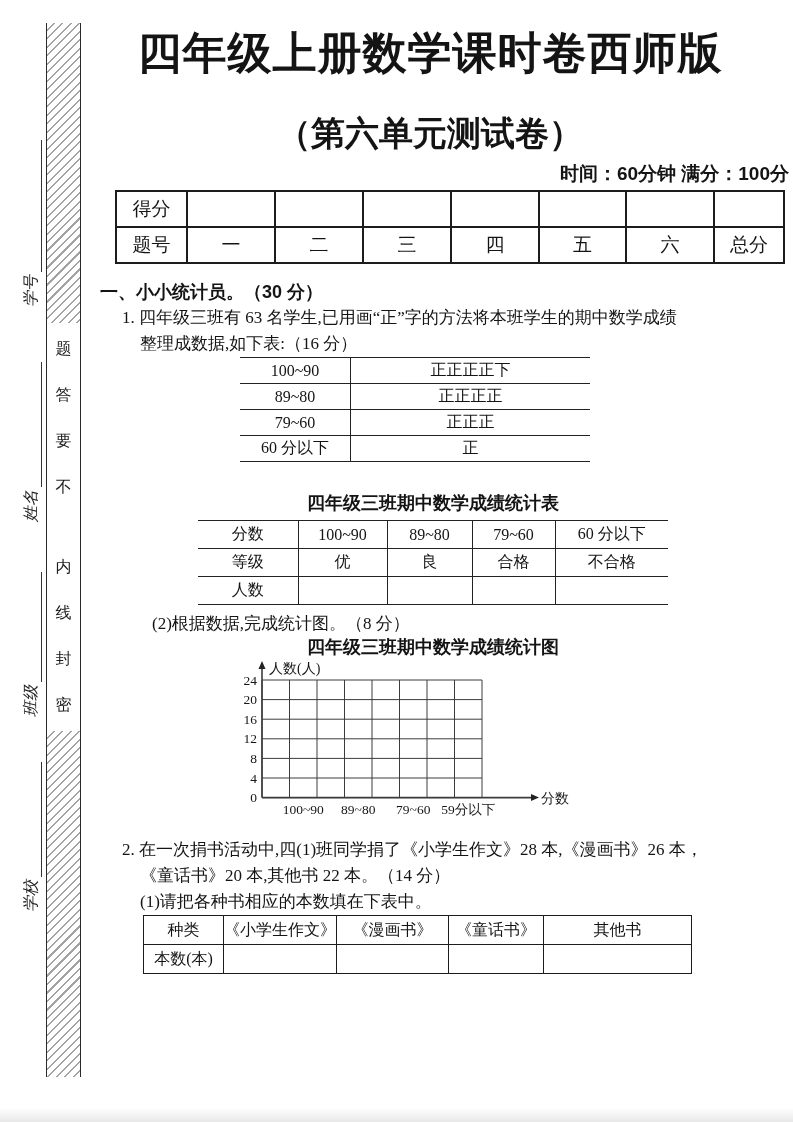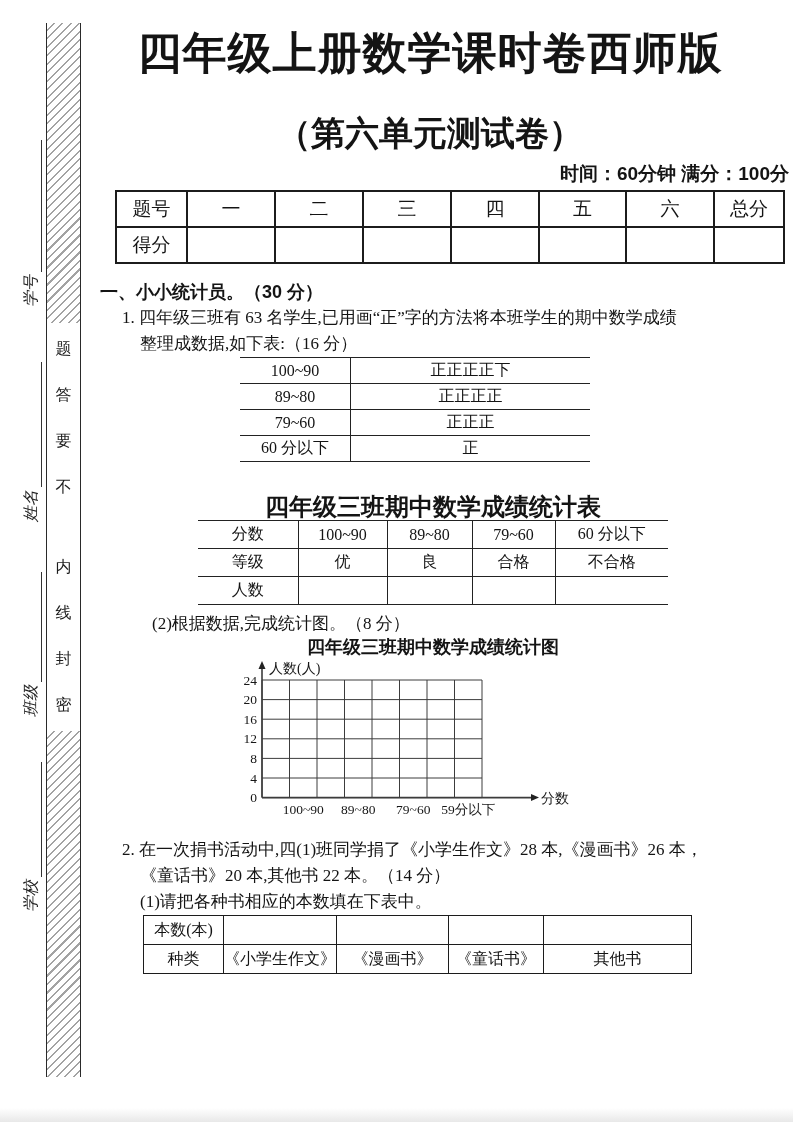--- a/index.html
+++ b/index.html
@@ -43,21 +43,21 @@
   .score-table td{border:2px solid #1c1c1c;height:34px;font-size:19px;}
 
   .h-sec{top:280px;left:0;font-size:18px;font-weight:bold;}
   .bodyline{font-size:17px;}
 
   .tally{top:357px;left:140px;width:350px;}
   .tally td{border-top:1.6px solid #222;height:25px;font-size:16px;}
   .tally tr:last-child td{border-bottom:1.6px solid #222;}
   .tally td:first-child{border-right:1.6px solid #222;width:110px;}
 
-  .stats-title{top:491px;left:98px;width:470px;text-align:center;font-size:24px;font-weight:bold;}
+  .stats-title{top:491px;left:98px;width:470px;text-align:center;font-size:18px;font-weight:bold;}
   .stats{top:520px;left:98px;width:470px;}
   .stats td{border-top:1.6px solid #222;height:27px;font-size:16px;}
   .stats tr:last-child td{border-bottom:1.6px solid #222;}
   .stats td + td{border-left:1.6px solid #222;}
 
   .chart-title{top:635px;left:98px;width:470px;text-align:center;font-size:18px;font-weight:bold;}
   .chart-wrap{top:660px;left:136px;width:350px;height:168px;}
   .chart-wrap svg{display:block;width:350px;height:168px;}
   .chart-wrap text{font-family:"Liberation Serif",serif;fill:#161616;}
 
@@ -120,38 +120,38 @@
           <col style="width:88px">
           <col style="width:88px">
           <col style="width:88px">
           <col style="width:88px">
           <col style="width:87px">
           <col style="width:88px">
           <col style="width:70px">
         </colgroup>
       <tbody>
           <tr>
+        <td>得分</td>
+        <td></td>
+        <td></td>
+        <td></td>
+        <td></td>
+        <td></td>
+        <td></td>
+        <td></td>
+      </tr>
+      <tr>
         <td>题号</td>
         <td>一</td>
         <td>二</td>
         <td>三</td>
         <td>四</td>
         <td>五</td>
         <td>六</td>
         <td>总分</td>
-      </tr>
-      <tr>
-        <td>得分</td>
-        <td></td>
-        <td></td>
-        <td></td>
-        <td></td>
-        <td></td>
-        <td></td>
-        <td></td>
       </tr>
     </tbody>
       </table>
 
     <div class="abs h-sec sans">一、小小统计员。（30 分）</div>
     <div class="abs bodyline" style="top:306px;left:22px;">1. 四年级三班有 63 名学生,已用画“正”字的方法将本班学生的期中数学成绩</div>
     <div class="abs bodyline" style="top:332px;left:40px;">整理成数据,如下表:（16 分）</div>
 
     <table class="abs tally">
       <tbody>
@@ -257,32 +257,32 @@
     <table class="abs books">
       <colgroup>
           <col style="width:80px">
           <col style="width:97px">
           <col style="width:112px">
           <col style="width:95px">
           <col style="width:148px">
         </colgroup>
       <tbody>
           <tr>
-        <td>本数(本)</td>
-        <td></td>
-        <td></td>
-        <td></td>
-        <td></td>
-      </tr>
-      <tr>
         <td>种类</td>
         <td>《小学生作文》</td>
         <td>《漫画书》</td>
         <td>《童话书》</td>
         <td>其他书</td>
       </tr>
+      <tr>
+        <td>本数(本)</td>
+        <td></td>
+        <td></td>
+        <td></td>
+        <td></td>
+      </tr>
     </tbody>
       </table>
 
   </div>
 
   <div class="page-shadow"></div>
 </div>
 
 </body></html>

